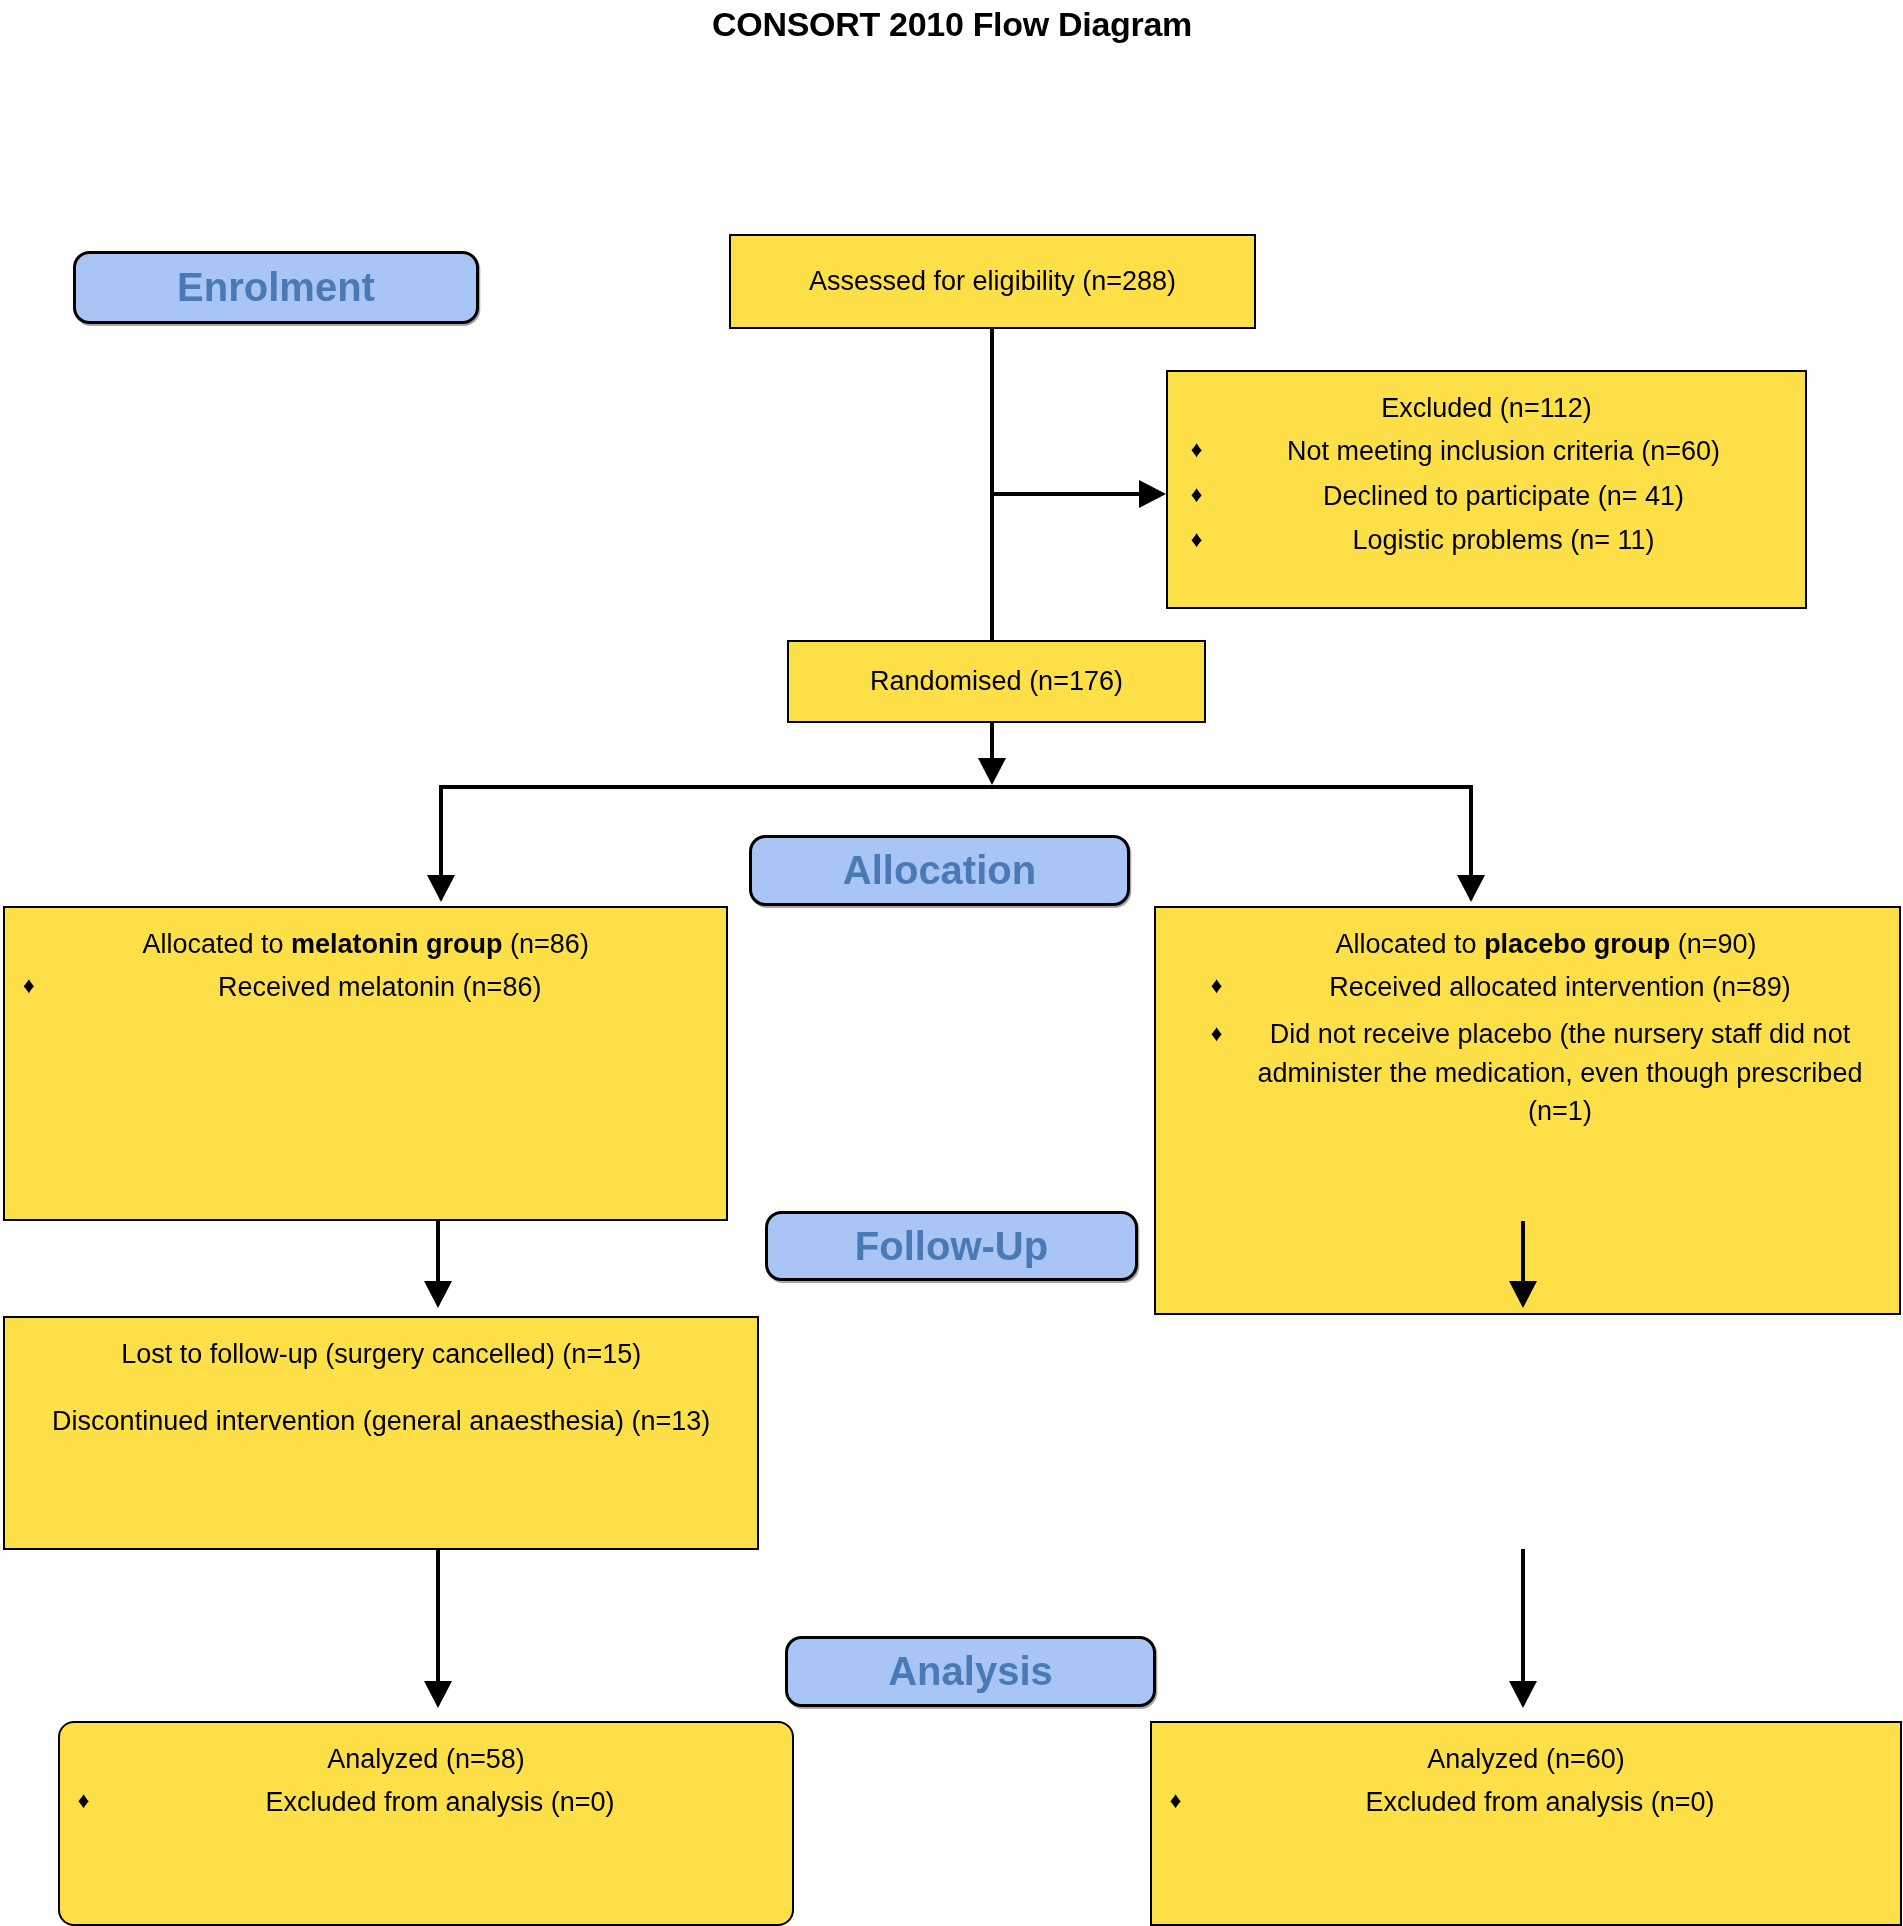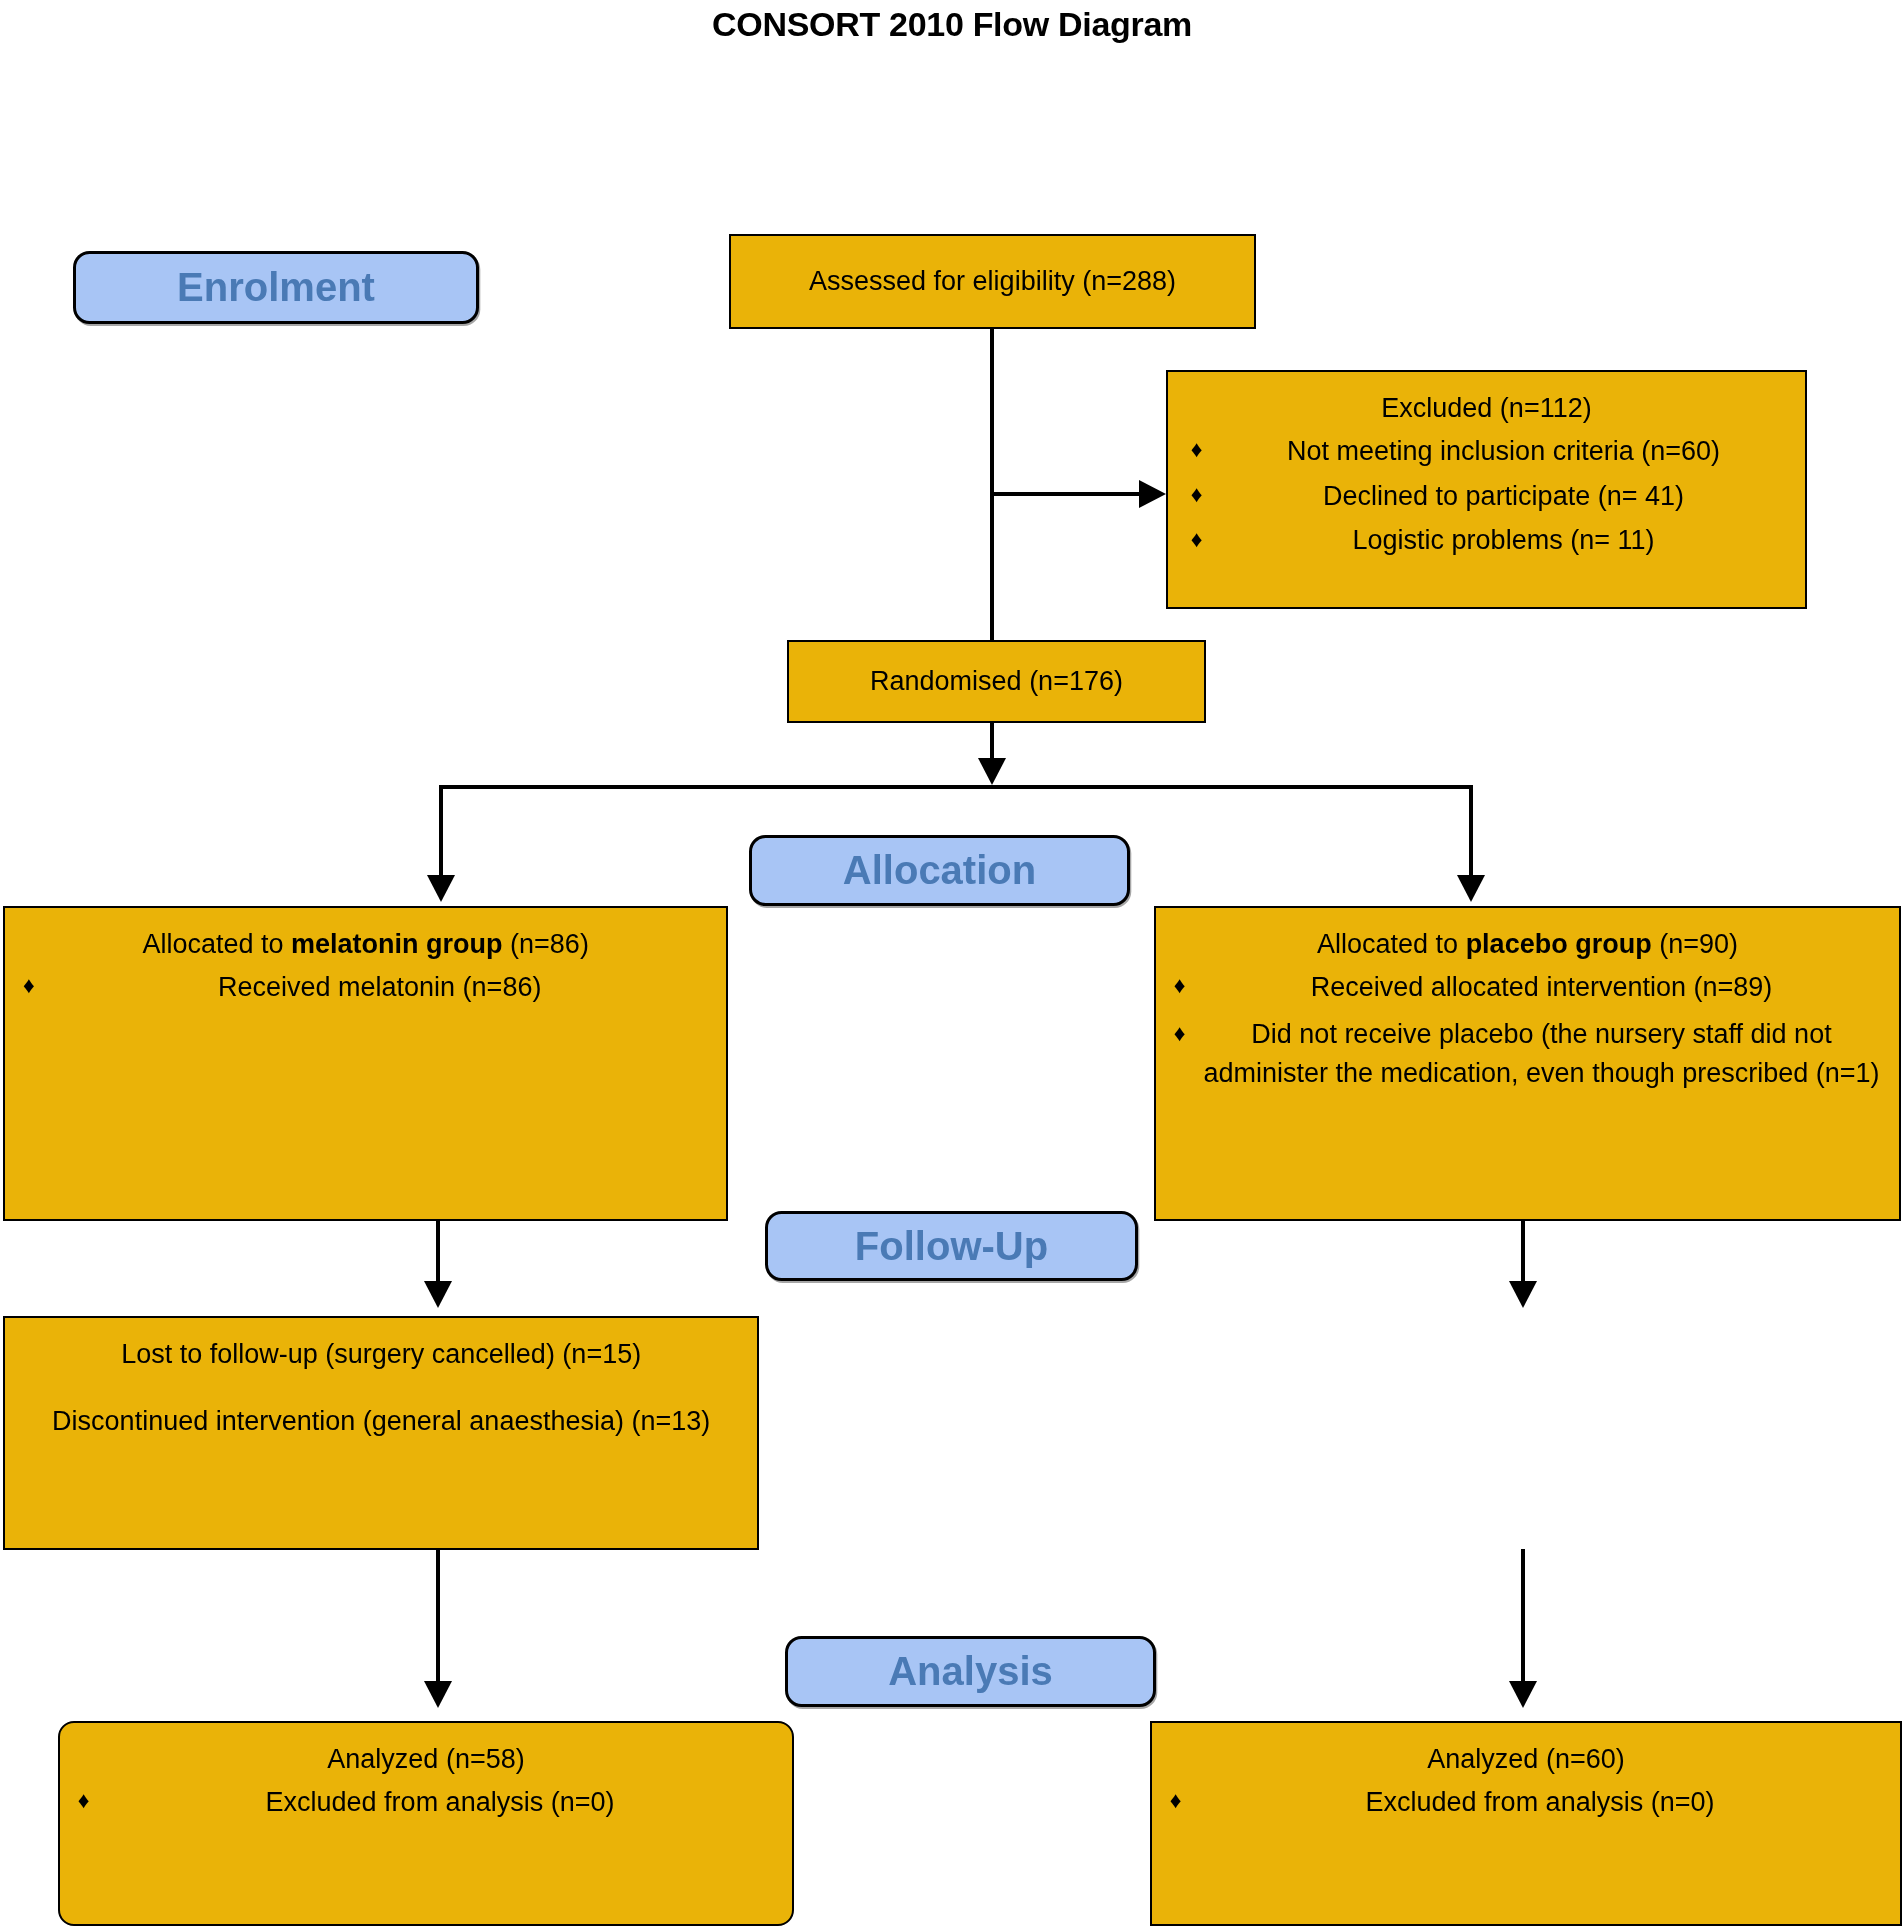--- a/index.html
+++ b/index.html
@@ -30,21 +30,21 @@
     font-size: 34px;
     letter-spacing: -0.3px;
     color: #000000;
     white-space: nowrap;
   }
 
   
   .node {
     position: absolute;
     box-sizing: border-box;
-    background: #eab308;
+    background: #fde047;
     border: 2.5px solid #000000;
     font-size: 27px;
     line-height: 1.42;
     color: #000000;
   }
   .node .pad {
     padding: 16.5px 15.2px 6.3px 15.2px;
     text-align: center;
   }
   .node.vcenter {
@@ -196,21 +196,21 @@
       </div>
       <ul class="blist">
         <li style="padding-left:28px;">
           <span class="dia" style="left:2.5px;">♦</span>
           <span>Received melatonin (n=86)</span>
         </li>
       </ul>
     </div>
   </div>
 
-  <div class="node" style="left:1154px; top:906px; width:747px; height:315px;">
+  <div class="node" style="left:1154px; top:906px; width:747px; height:409px;padding-left:37px;">
     <div class="pad">
       <div class="para" style="margin-bottom:5.1px;">
         <span>Allocated to </span><b>placebo group</b><span> (n=90)</span>
       </div>
       <ul class="blist">
         <li style="padding-left:28px; margin-bottom:9px;">
           <span class="dia" style="left:2.5px;">♦</span>
           <span>Received allocated intervention (n=89)</span>
         </li>
         <li style="padding-left:28px; text-indent:0;">

